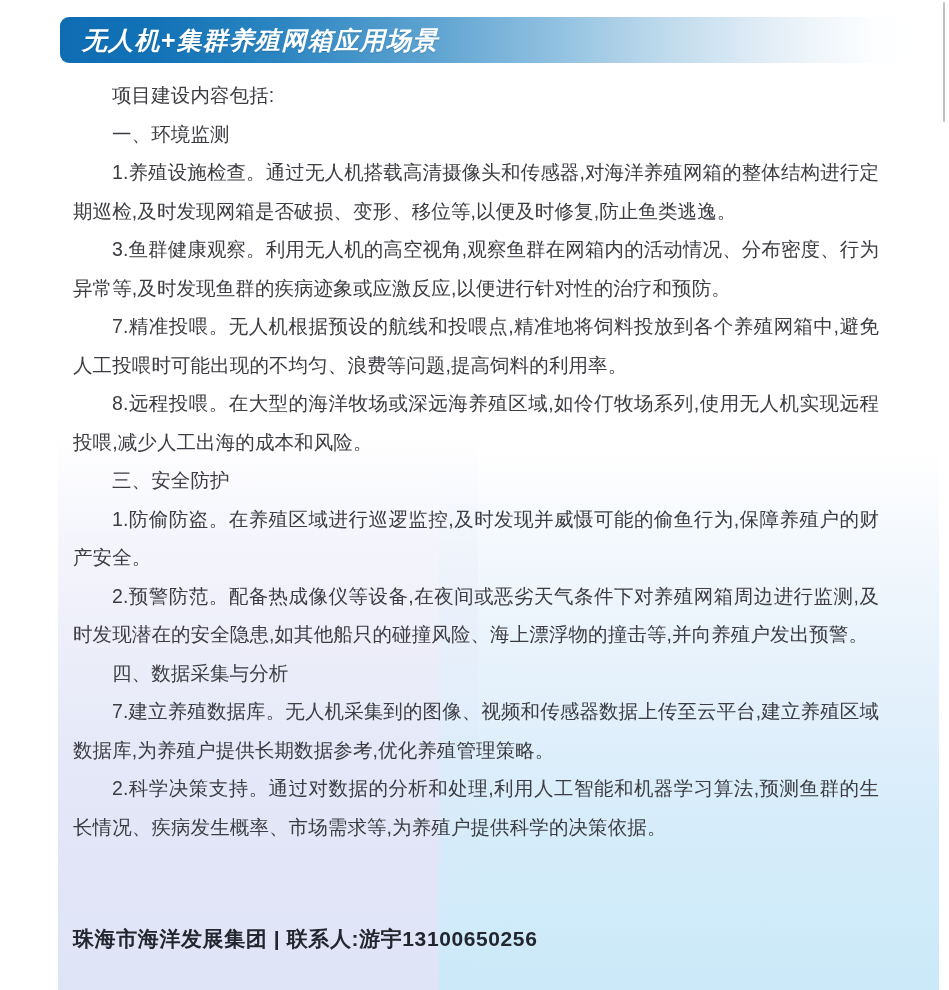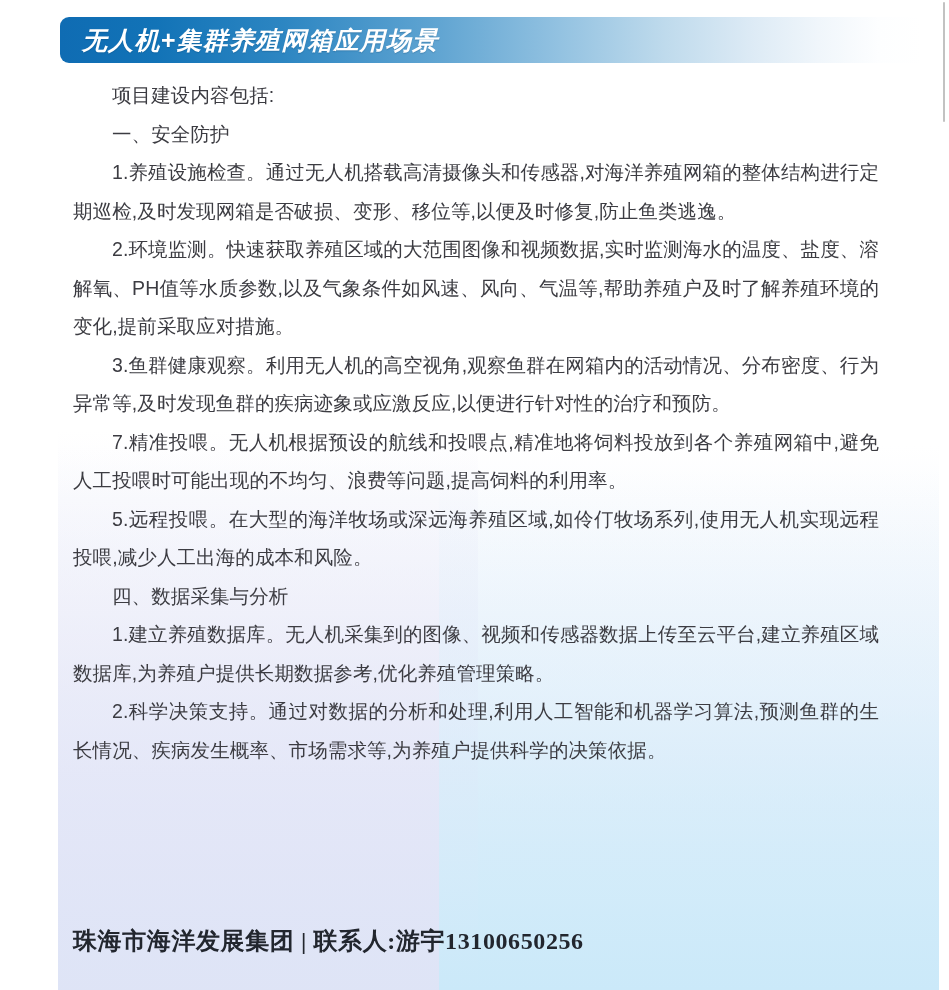--- a/index.html
+++ b/index.html
@@ -139,26 +139,26 @@
   p.heading { text-indent: 2em; }
 
   
   .footer {
     position: absolute;
     left: 73px;
     top: 925px;
     z-index: 6;
   }
   .footer-text {
-    font-size: 24px;
+    font-size: 21px;
     font-weight: bold;
     color: #22262e;
     letter-spacing: 0.6px;
     white-space: nowrap;
-    font-family: Liberation Serif, serif;
+    font-family: Liberation Sans, sans-serif;
   }
 
   
   .scrollbar-track {
     position: absolute;
     right: 4px;
     top: 0;
     width: 4px;
     height: 990px;
     background: transparent;
@@ -182,28 +182,30 @@
 
   <div class="bg-wash-left"></div>
   <div class="bg-wash-right"></div>
 
   <div class="header-banner">
     <div class="header-title">无人机+集群养殖网箱应用场景</div>
   </div>
 
   <div class="content">
     <p class="para indent">项目建设内容包括:</p>
-    <p class="para heading">一、安全防护</p>
+    <p class="para heading">一、环境监测</p>
     <p class="para indent">1.养殖设施检查。通过无人机搭载高清摄像头和传感器,对海洋养殖网箱的整体结构进行定期巡检,及时发现网箱是否破损、变形、移位等,以便及时修复,防止鱼类逃逸。</p>
-    <p class="para indent">2.环境监测。快速获取养殖区域的大范围图像和视频数据,实时监测海水的温度、盐度、溶解氧、PH值等水质参数,以及气象条件如风速、风向、气温等,帮助养殖户及时了解养殖环境的变化,提前采取应对措施。</p>
     <p class="para indent">3.鱼群健康观察。利用无人机的高空视角,观察鱼群在网箱内的活动情况、分布密度、行为异常等,及时发现鱼群的疾病迹象或应激反应,以便进行针对性的治疗和预防。</p>
     <p class="para indent">7.精准投喂。无人机根据预设的航线和投喂点,精准地将饲料投放到各个养殖网箱中,避免人工投喂时可能出现的不均匀、浪费等问题,提高饲料的利用率。</p>
-    <p class="para indent">5.远程投喂。在大型的海洋牧场或深远海养殖区域,如伶仃牧场系列,使用无人机实现远程投喂,减少人工出海的成本和风险。</p>
+    <p class="para indent">8.远程投喂。在大型的海洋牧场或深远海养殖区域,如伶仃牧场系列,使用无人机实现远程投喂,减少人工出海的成本和风险。</p>
+    <p class="para heading">三、安全防护</p>
+    <p class="para indent">1.防偷防盗。在养殖区域进行巡逻监控,及时发现并威慑可能的偷鱼行为,保障养殖户的财产安全。</p>
+    <p class="para indent">2.预警防范。配备热成像仪等设备,在夜间或恶劣天气条件下对养殖网箱周边进行监测,及时发现潜在的安全隐患,如其他船只的碰撞风险、海上漂浮物的撞击等,并向养殖户发出预警。</p>
     <p class="para heading">四、数据采集与分析</p>
-    <p class="para indent">1.建立养殖数据库。无人机采集到的图像、视频和传感器数据上传至云平台,建立养殖区域数据库,为养殖户提供长期数据参考,优化养殖管理策略。</p>
+    <p class="para indent">7.建立养殖数据库。无人机采集到的图像、视频和传感器数据上传至云平台,建立养殖区域数据库,为养殖户提供长期数据参考,优化养殖管理策略。</p>
     <p class="para indent">2.科学决策支持。通过对数据的分析和处理,利用人工智能和机器学习算法,预测鱼群的生长情况、疾病发生概率、市场需求等,为养殖户提供科学的决策依据。</p>
 
   </div>
 
   <div class="footer">
     <div class="footer-text">珠海市海洋发展集团 | 联系人:游宇13100650256</div>
   </div>
 
   <div class="scrollbar-track"></div>
   <div class="scrollbar-thumb"></div>

